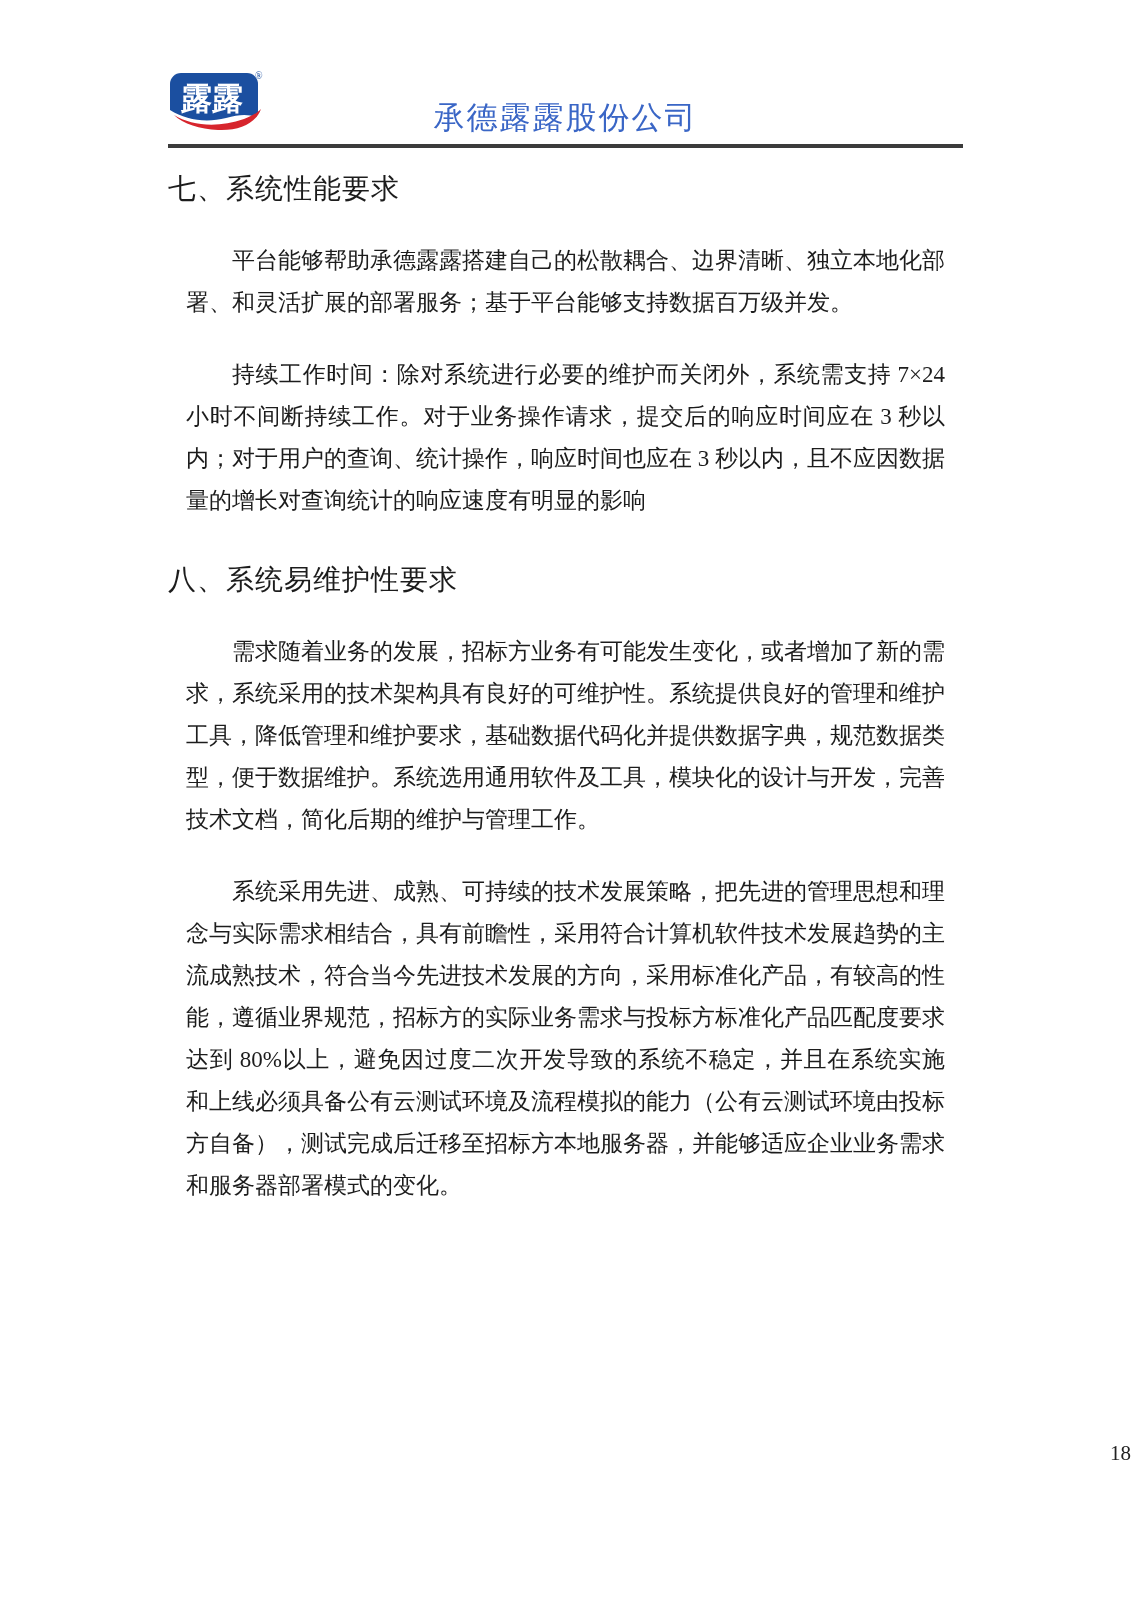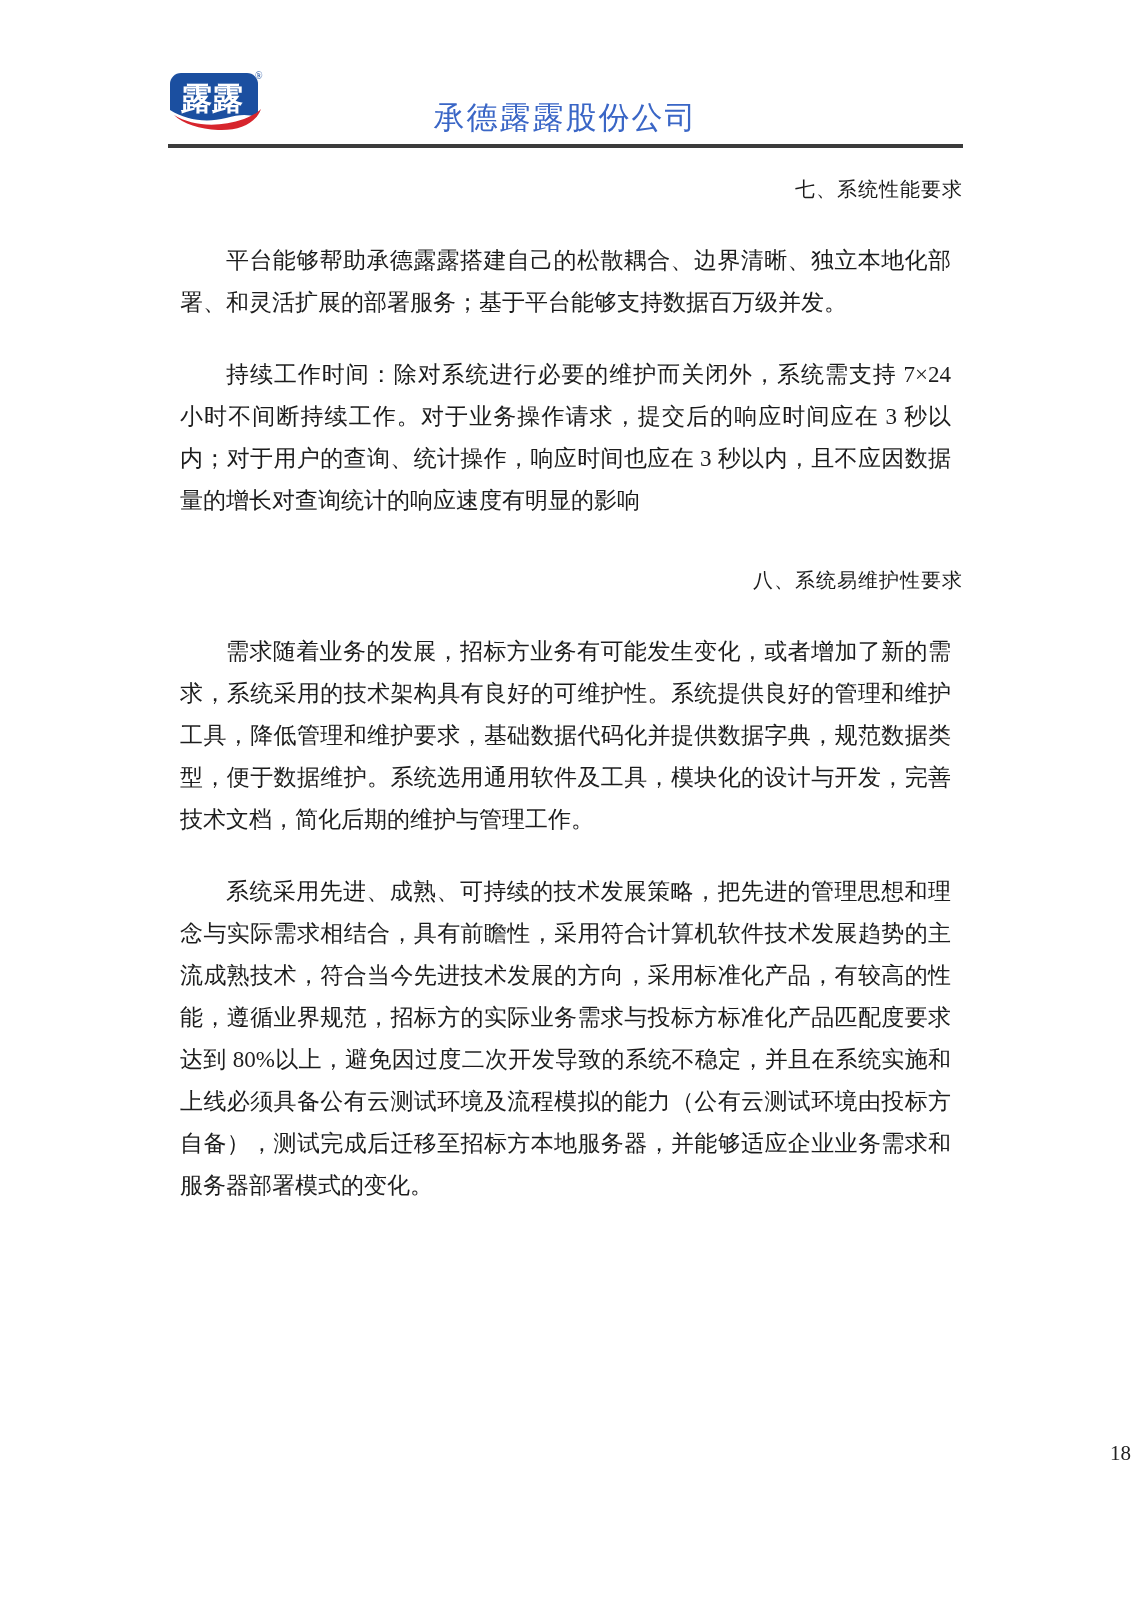--- a/index.html
+++ b/index.html
@@ -35,29 +35,29 @@
     white-space: nowrap;
   }
   .content {
     width: 795px;
     margin: 0 auto;
     font-size: 23px;
     line-height: 42px;
     text-align: justify;
   }
   .heading {
-    font-size: 20px;
+    font-size: 28px;
     line-height: 42px;
     margin: 37px 0 30px 0;
     letter-spacing: 1px;
-    text-align: right;
+    text-align: left;
   }
   .content .heading:first-child { margin-top: 20px; }
   .para {
-    margin: 30px 12px;
+    margin: 30px 18px;
     text-indent: 2em;
   }
   .page-number {
     position: absolute;
     left: 0; right: 0;
     top: 1441px;
     text-align: right;
     font-size: 21px;
     color: #222222;
   }

